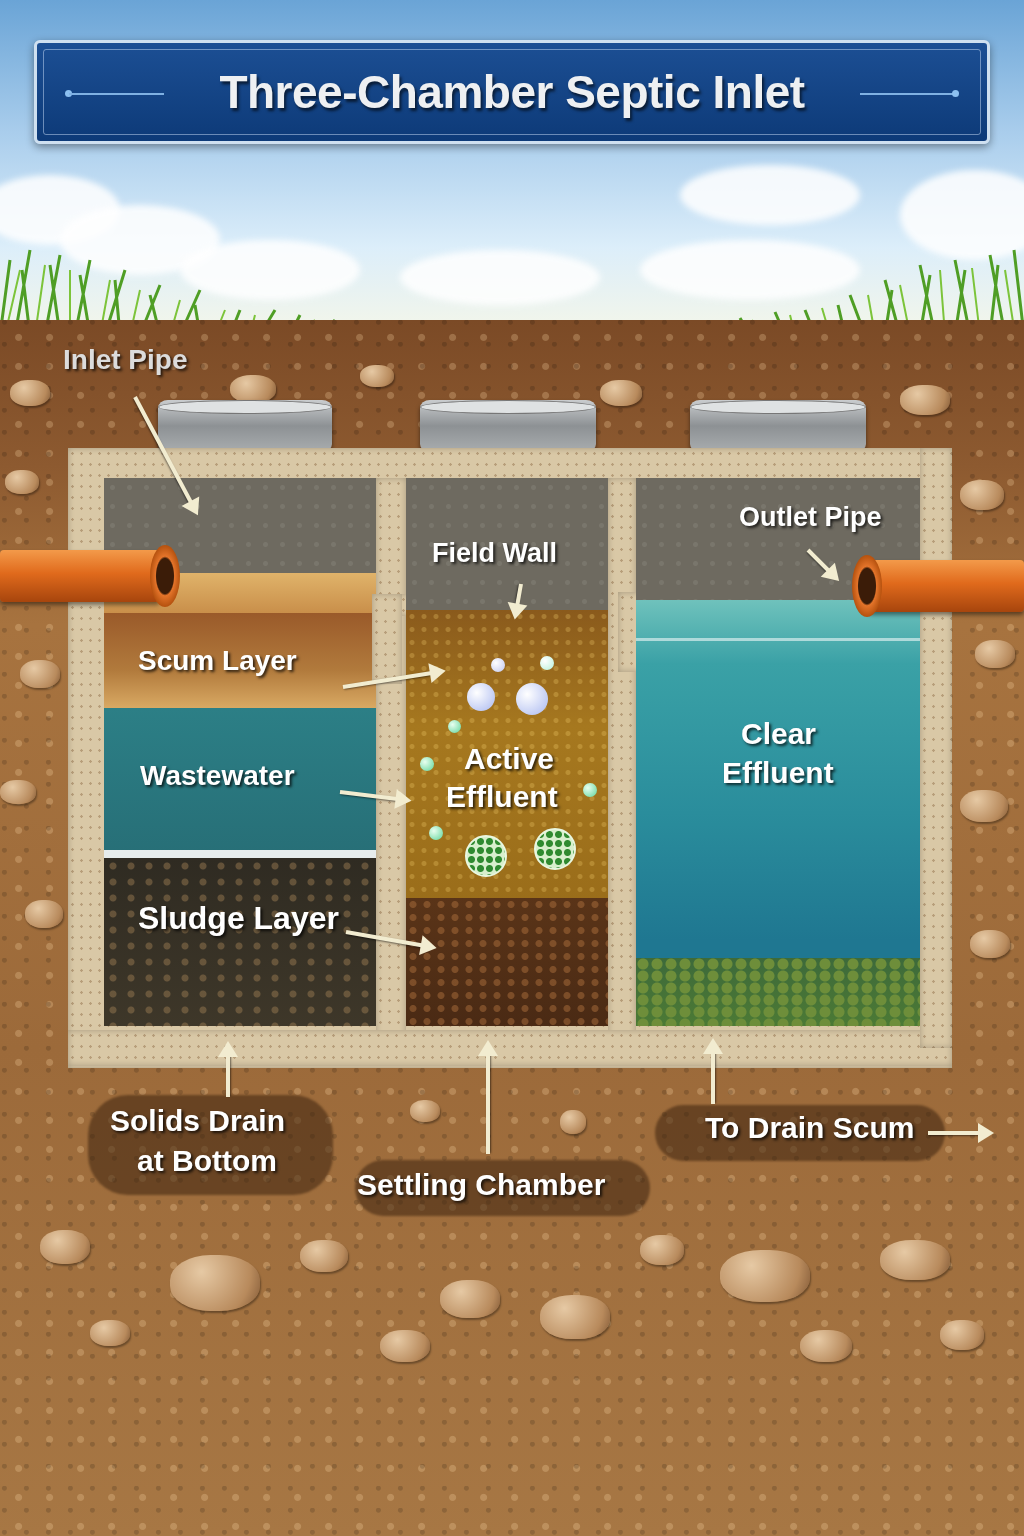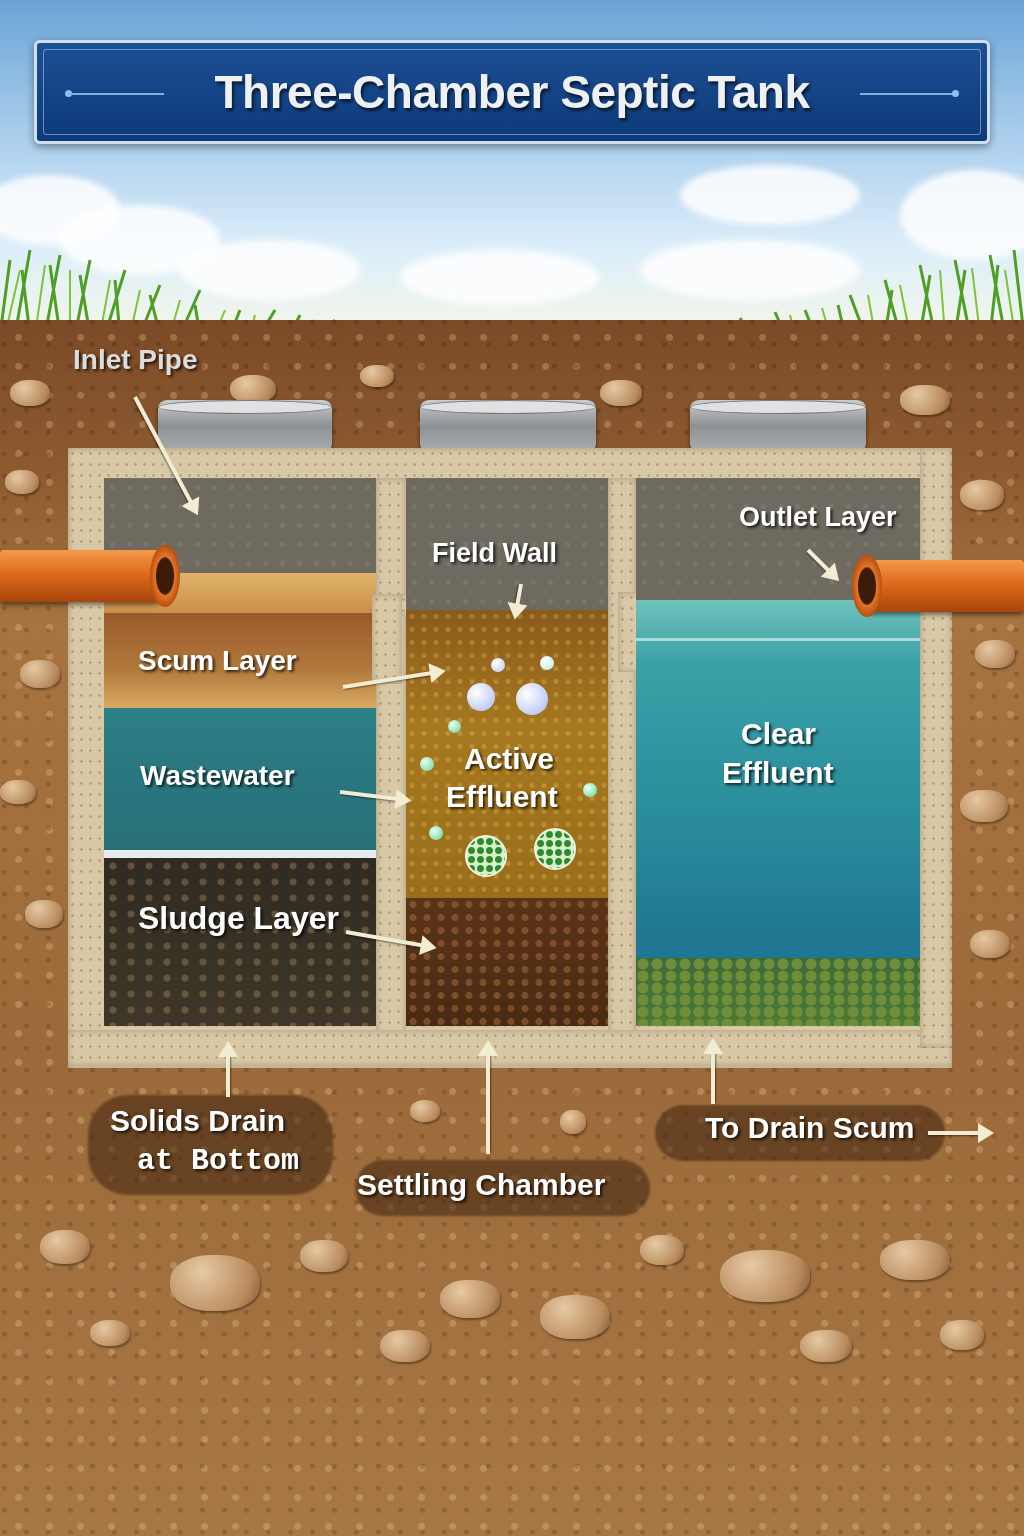--- a/index.html
+++ b/index.html
@@ -91,21 +91,21 @@
   <div class="rock" style="left:90px;top:1320px;width:40px;height:26px;"></div>
   <div class="rock" style="left:380px;top:1330px;width:50px;height:32px;"></div>
   <div class="rock" style="left:800px;top:1330px;width:52px;height:32px;"></div>
   <div class="rock" style="left:940px;top:1320px;width:44px;height:30px;"></div>
 </div>
 
 <div class="abs title-banner">
   <div class="title-inner"></div>
   <div class="title-dot" style="left:28px;"></div>
   <div class="title-line" style="left:32px;"></div>
-  <div class="title-text">Three-Chamber Septic Tank</div>
+  <div class="title-text">Three-Chamber Septic Inlet</div>
   <div class="title-line" style="right:32px;"></div>
   <div class="title-dot" style="right:28px;"></div>
 </div>
 
 <div class="lid" style="left:158px;width:174px;"></div>
 <div class="lid" style="left:420px;width:176px;"></div>
 <div class="lid" style="left:690px;width:176px;"></div>
 
 <div class="abs concrete" style="left:68px;top:448px;width:884px;height:620px;"></div>
 
@@ -151,36 +151,36 @@
   <div class="bubble" style="left:491px;top:658px;width:14px;height:14px;background:radial-gradient(circle at 35% 35%,#fff,#c0c6f0);"></div>
   <div class="bubble" style="left:540px;top:656px;width:14px;height:14px;background:radial-gradient(circle at 35% 35%,#fff,#b6f0d8);"></div>
   <div class="bubble" style="left:420px;top:757px;width:14px;height:14px;background:radial-gradient(circle at 35% 35%,#e8fff0,#5fd49a);"></div>
   <div class="bubble" style="left:448px;top:720px;width:13px;height:13px;background:radial-gradient(circle at 35% 35%,#e8fff0,#5fd49a);"></div>
   <div class="bubble" style="left:583px;top:783px;width:14px;height:14px;background:radial-gradient(circle at 35% 35%,#e8fff0,#5fd49a);"></div>
   <div class="bubble" style="left:429px;top:826px;width:14px;height:14px;background:radial-gradient(circle at 35% 35%,#e8fff0,#5fd49a);"></div>
   <div class="bubble" style="left:465px;top:835px;width:38px;height:38px;background:radial-gradient(circle,#2f8a2f 0 3px,transparent 4px) 0 0/9px 9px,#d8efcc;border:2px solid #e9f7e0;"></div>
   <div class="bubble" style="left:534px;top:828px;width:38px;height:38px;background:radial-gradient(circle,#2f8a2f 0 3px,transparent 4px) 0 0/9px 9px,#d8efcc;border:2px solid #e9f7e0;"></div>
 </div>
 
-<div class="label" style="left:73px;top:344px;font-size:28px;color:#dcdcdc;">Inlet Pipe</div>
-<div class="label" style="left:739px;top:502px;font-size:27px;">Outlet Layer</div>
+<div class="label" style="left:63px;top:344px;font-size:28px;color:#dcdcdc;">Inlet Pipe</div>
+<div class="label" style="left:739px;top:502px;font-size:27px;">Outlet Pipe</div>
 <div class="label" style="left:432px;top:538px;font-size:27px;">Field Wall</div>
 <div class="label" style="left:138px;top:645px;font-size:28px;">Scum Layer</div>
 <div class="label" style="left:140px;top:760px;font-size:28px;">Wastewater</div>
 <div class="label" style="left:138px;top:900px;font-size:32px;">Sludge Layer</div>
 <div class="label" style="left:464px;top:742px;font-size:30px;">Active</div>
 <div class="label" style="left:446px;top:780px;font-size:30px;">Effluent</div>
 <div class="label" style="left:741px;top:717px;font-size:30px;">Clear</div>
 <div class="label" style="left:722px;top:756px;font-size:30px;">Effluent</div>
 
 <div class="pill" style="left:88px;top:1095px;width:245px;height:100px;"></div>
 <div class="pill" style="left:355px;top:1160px;width:295px;height:56px;"></div>
 <div class="pill" style="left:655px;top:1105px;width:290px;height:56px;"></div>
 <div class="label" style="left:110px;top:1104px;font-size:30px;">Solids Drain</div>
-<div class="label" style="left:137px;top:1144px;font-size:30px;font-family:Liberation Mono, monospace;">at Bottom</div>
+<div class="label" style="left:137px;top:1144px;font-size:30px;">at Bottom</div>
 <div class="label" style="left:357px;top:1168px;font-size:30px;">Settling Chamber</div>
 <div class="label" style="left:705px;top:1111px;font-size:30px;">To Drain Scum</div>
 
 <div class="arrow-line" style="left:135px;top:395px;width:120px;transform:rotate(62deg);"></div>
 <div class="arrow-line" style="left:808px;top:548px;width:30px;transform:rotate(45deg);"></div>
 <div class="arrow-line" style="left:521px;top:582px;width:22px;transform:rotate(100deg);"></div>
 <div class="arrow-line" style="left:343px;top:685px;width:90px;transform:rotate(-9deg);"></div>
 <div class="arrow-line" style="left:340px;top:790px;width:58px;transform:rotate(7deg);"></div>
 <div class="arrow-line" style="left:346px;top:930px;width:78px;transform:rotate(10deg);"></div>
 <div class="arrow-line" style="left:228px;top:1095px;width:42px;transform:rotate(-90deg);transform-origin:0 50%;"></div>

